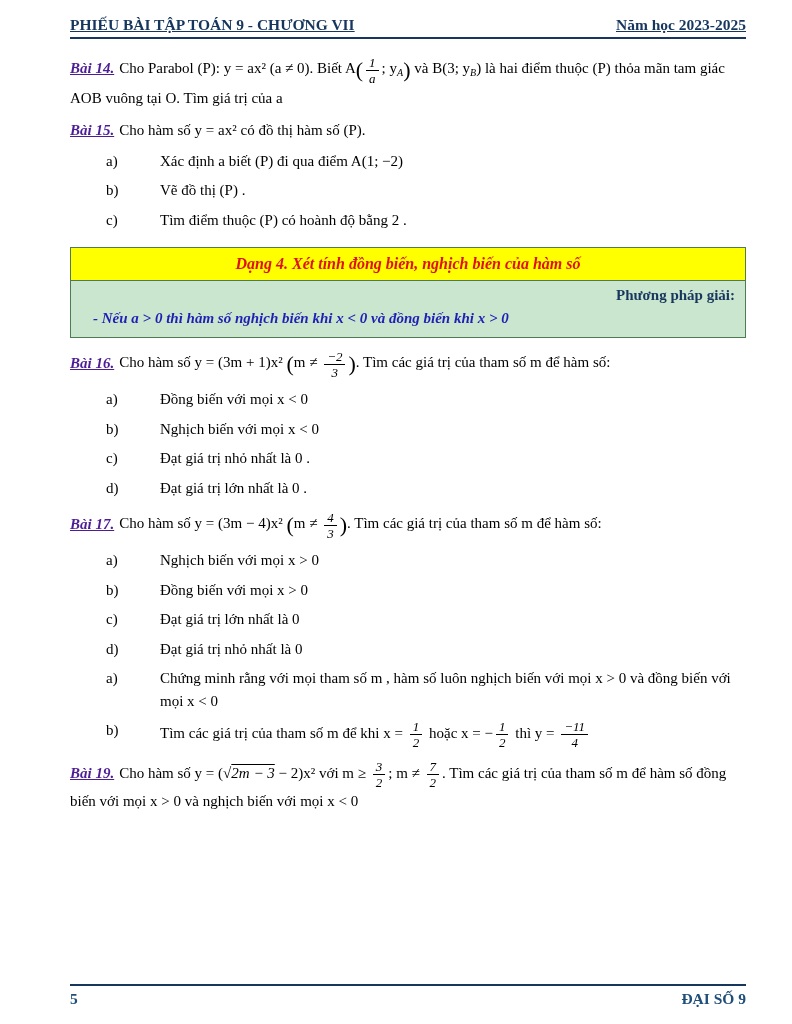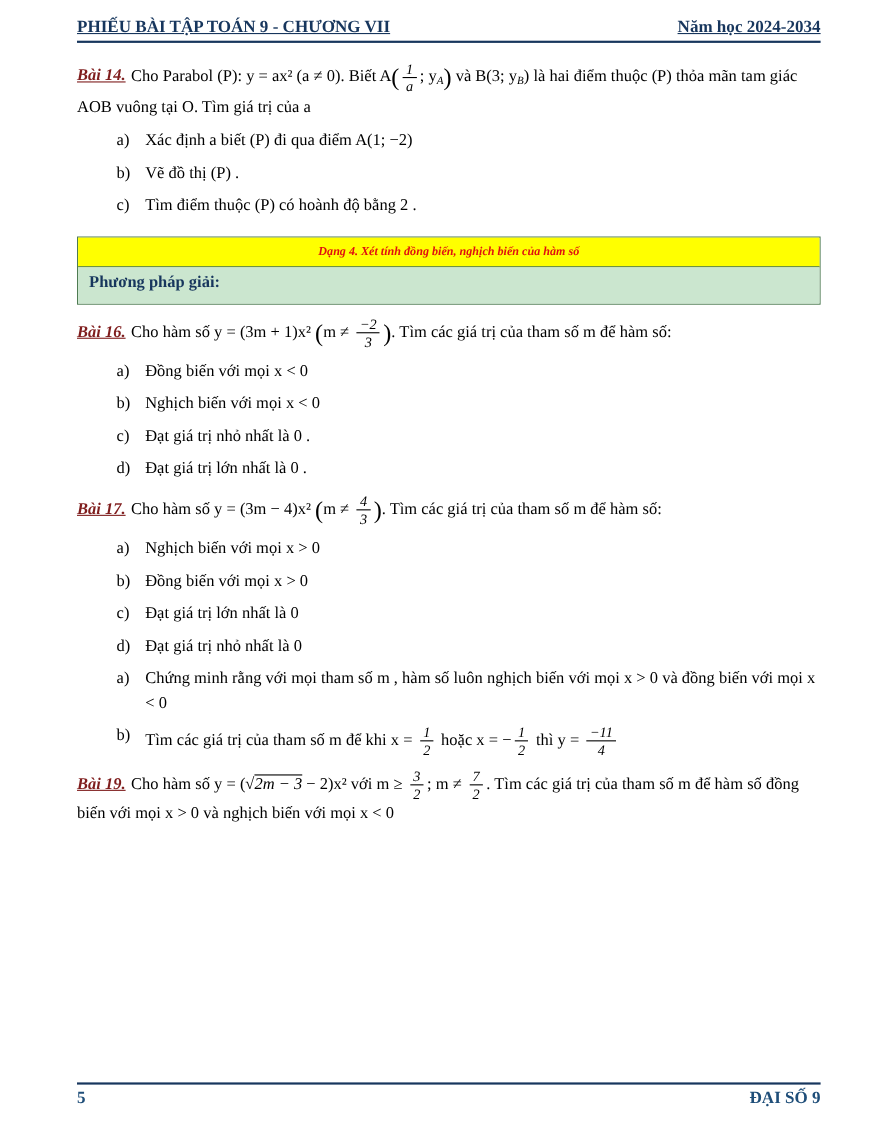--- a/index.html
+++ b/index.html
@@ -12,84 +12,86 @@
   .header {
     display:flex; justify-content:space-between; align-items:center;
     margin:16px 46px 0 70px; padding-bottom:3px;
     border-bottom:2px solid #17365D;
     color:#17365D; font-weight:bold; font-size:15.5px;
   }
   .header span { text-decoration:underline; }
   .content { margin:14px 46px 0 70px; }
   .para { margin-top:9px; line-height:1.55; }
   .plabel {
-    color:#7f1d1d; font-weight:bold; font-style:italic;
+    color:#4c1d95; font-weight:bold; font-style:italic;
     text-decoration:underline; margin-right:5px;
   }
   .math { }
   .items { margin-left:36px; }
   .item { display:flex; margin-top:7px; line-height:1.5; }
   .item .marker { width:26px; flex:none; }
-  .item .itext { flex:1; }
+  .item .itext { flex:1;margin-left:28px; }
   .frac { display:inline-block; vertical-align:middle; text-align:center; margin:0 3px; line-height:1; }
   .frac .fn { display:block; font-size:13px; font-style:italic; padding:1px 3px; }
   .frac .fd { display:block; font-size:13px; font-style:italic; border-top:1px solid #000; padding:1px 3px; }
   .bigp { font-size:22px; vertical-align:middle; }
   .sub { font-size:10px; font-style:italic; vertical-align:-3px; }
   .rad { font-style:italic; text-decoration:overline; }
   .dang-box { margin-top:16px; border:1px solid #4E7B52; }
   .dang-title {
     background:#FFFF00; color:#E01010; font-weight:bold; font-style:italic;
-    text-align:center; padding:7px 0; font-size:11px; border-bottom:1px solid #4E7B52;
+    text-align:center; padding:7px 0; font-size:16px; border-bottom:1px solid #4E7B52;
   }
   .method { background:#CBE6CF; padding:6px 10px 10px; }
-  .method-label { color:#17365D; font-weight:bold; font-size:15px; }
+  .method-label { color:#17365D; font-weight:bold; font-size:15px;text-align:right; }
   .method-line1 { color:#1F1FB4; font-weight:bold; font-style:italic; margin:5px 0 0 24px; }
   .method-line { color:#1F1FB4; font-weight:bold; font-style:italic; margin:6px 0 0 12px; }
   .footer {
     position:absolute; left:70px; right:46px; bottom:16px;
     display:flex; justify-content:space-between;
     border-top:2px solid #17365D; padding-top:4px;
     color:#1F4E79; font-weight:bold; font-size:15.5px;
   }
 </style>
 </head>
 <body>
 
 <div class="page">
 
   <div class="header">
     <span>PHIẾU BÀI TẬP TOÁN 9 - CHƯƠNG VII</span>
-    <span>Năm học 2024-2034</span>
+    <span>Năm học 2023-2025</span>
   </div>
 
   <div class="content">
 
     <p class="para"><span class="plabel">Bài 14.</span><span>Cho Parabol </span><span class="math">(P): y = ax² (a ≠ 0)</span><span>. Biết </span><span class="math">A</span><span class="bigp">(</span><span class="frac"><span class="fn">1</span><span class="fd">a</span></span><span class="math">; y</span><span class="sub">A</span><span class="bigp">)</span><span> và </span><span class="math">B(3; y</span><span class="sub">B</span><span class="math">)</span><span> là hai điểm thuộc </span><span class="math">(P)</span><span> thỏa mãn tam giác </span><span class="math">AOB</span><span> vuông tại </span><span class="math">O</span><span>. Tìm giá trị của </span><span class="math">a</span></p>
 
+    <p class="para"><span class="plabel">Bài 15.</span><span>Cho hàm số </span><span class="math">y = ax²</span><span> có đồ thị hàm số </span><span class="math">(P)</span><span>.</span></p>
 
     <div class="items">
       <div class="item">
         <span class="marker">a)</span>
         <span class="itext"><span>Xác định </span><span class="math">a</span><span> biết </span><span class="math">(P)</span><span> đi qua điểm </span><span class="math">A(1; −2)</span></span>
       </div>
       <div class="item">
         <span class="marker">b)</span>
         <span class="itext"><span>Vẽ đồ thị </span><span class="math">(P)</span><span> .</span></span>
       </div>
       <div class="item">
         <span class="marker">c)</span>
         <span class="itext"><span>Tìm điểm thuộc </span><span class="math">(P)</span><span> có hoành độ bằng 2 .</span></span>
       </div>
     </div>
 
     <div class="dang-box">
       <div class="dang-title">Dạng 4.  Xét tính đồng biến, nghịch biến của hàm số</div>
       <div class="method">
         <div class="method-label">Phương pháp giải:</div>
+        <div class="method-line">- Nếu a &gt; 0 thì hàm số nghịch biến khi x &lt; 0 và đồng biến khi x &gt; 0</div>
       </div>
     </div>
 
     <p class="para"><span class="plabel">Bài 16.</span><span>Cho hàm số </span><span class="math">y = (3m + 1)x² </span><span class="bigp">(</span><span class="math">m ≠ </span><span class="frac"><span class="fn">−2</span><span class="fd">3</span></span><span class="bigp">)</span><span>. Tìm các giá trị của tham số m để hàm số:</span></p>
 
     <div class="items">
       <div class="item">
         <span class="marker">a)</span>
         <span class="itext"><span>Đồng biến với mọi </span><span class="math">x &lt; 0</span></span>
       </div>

